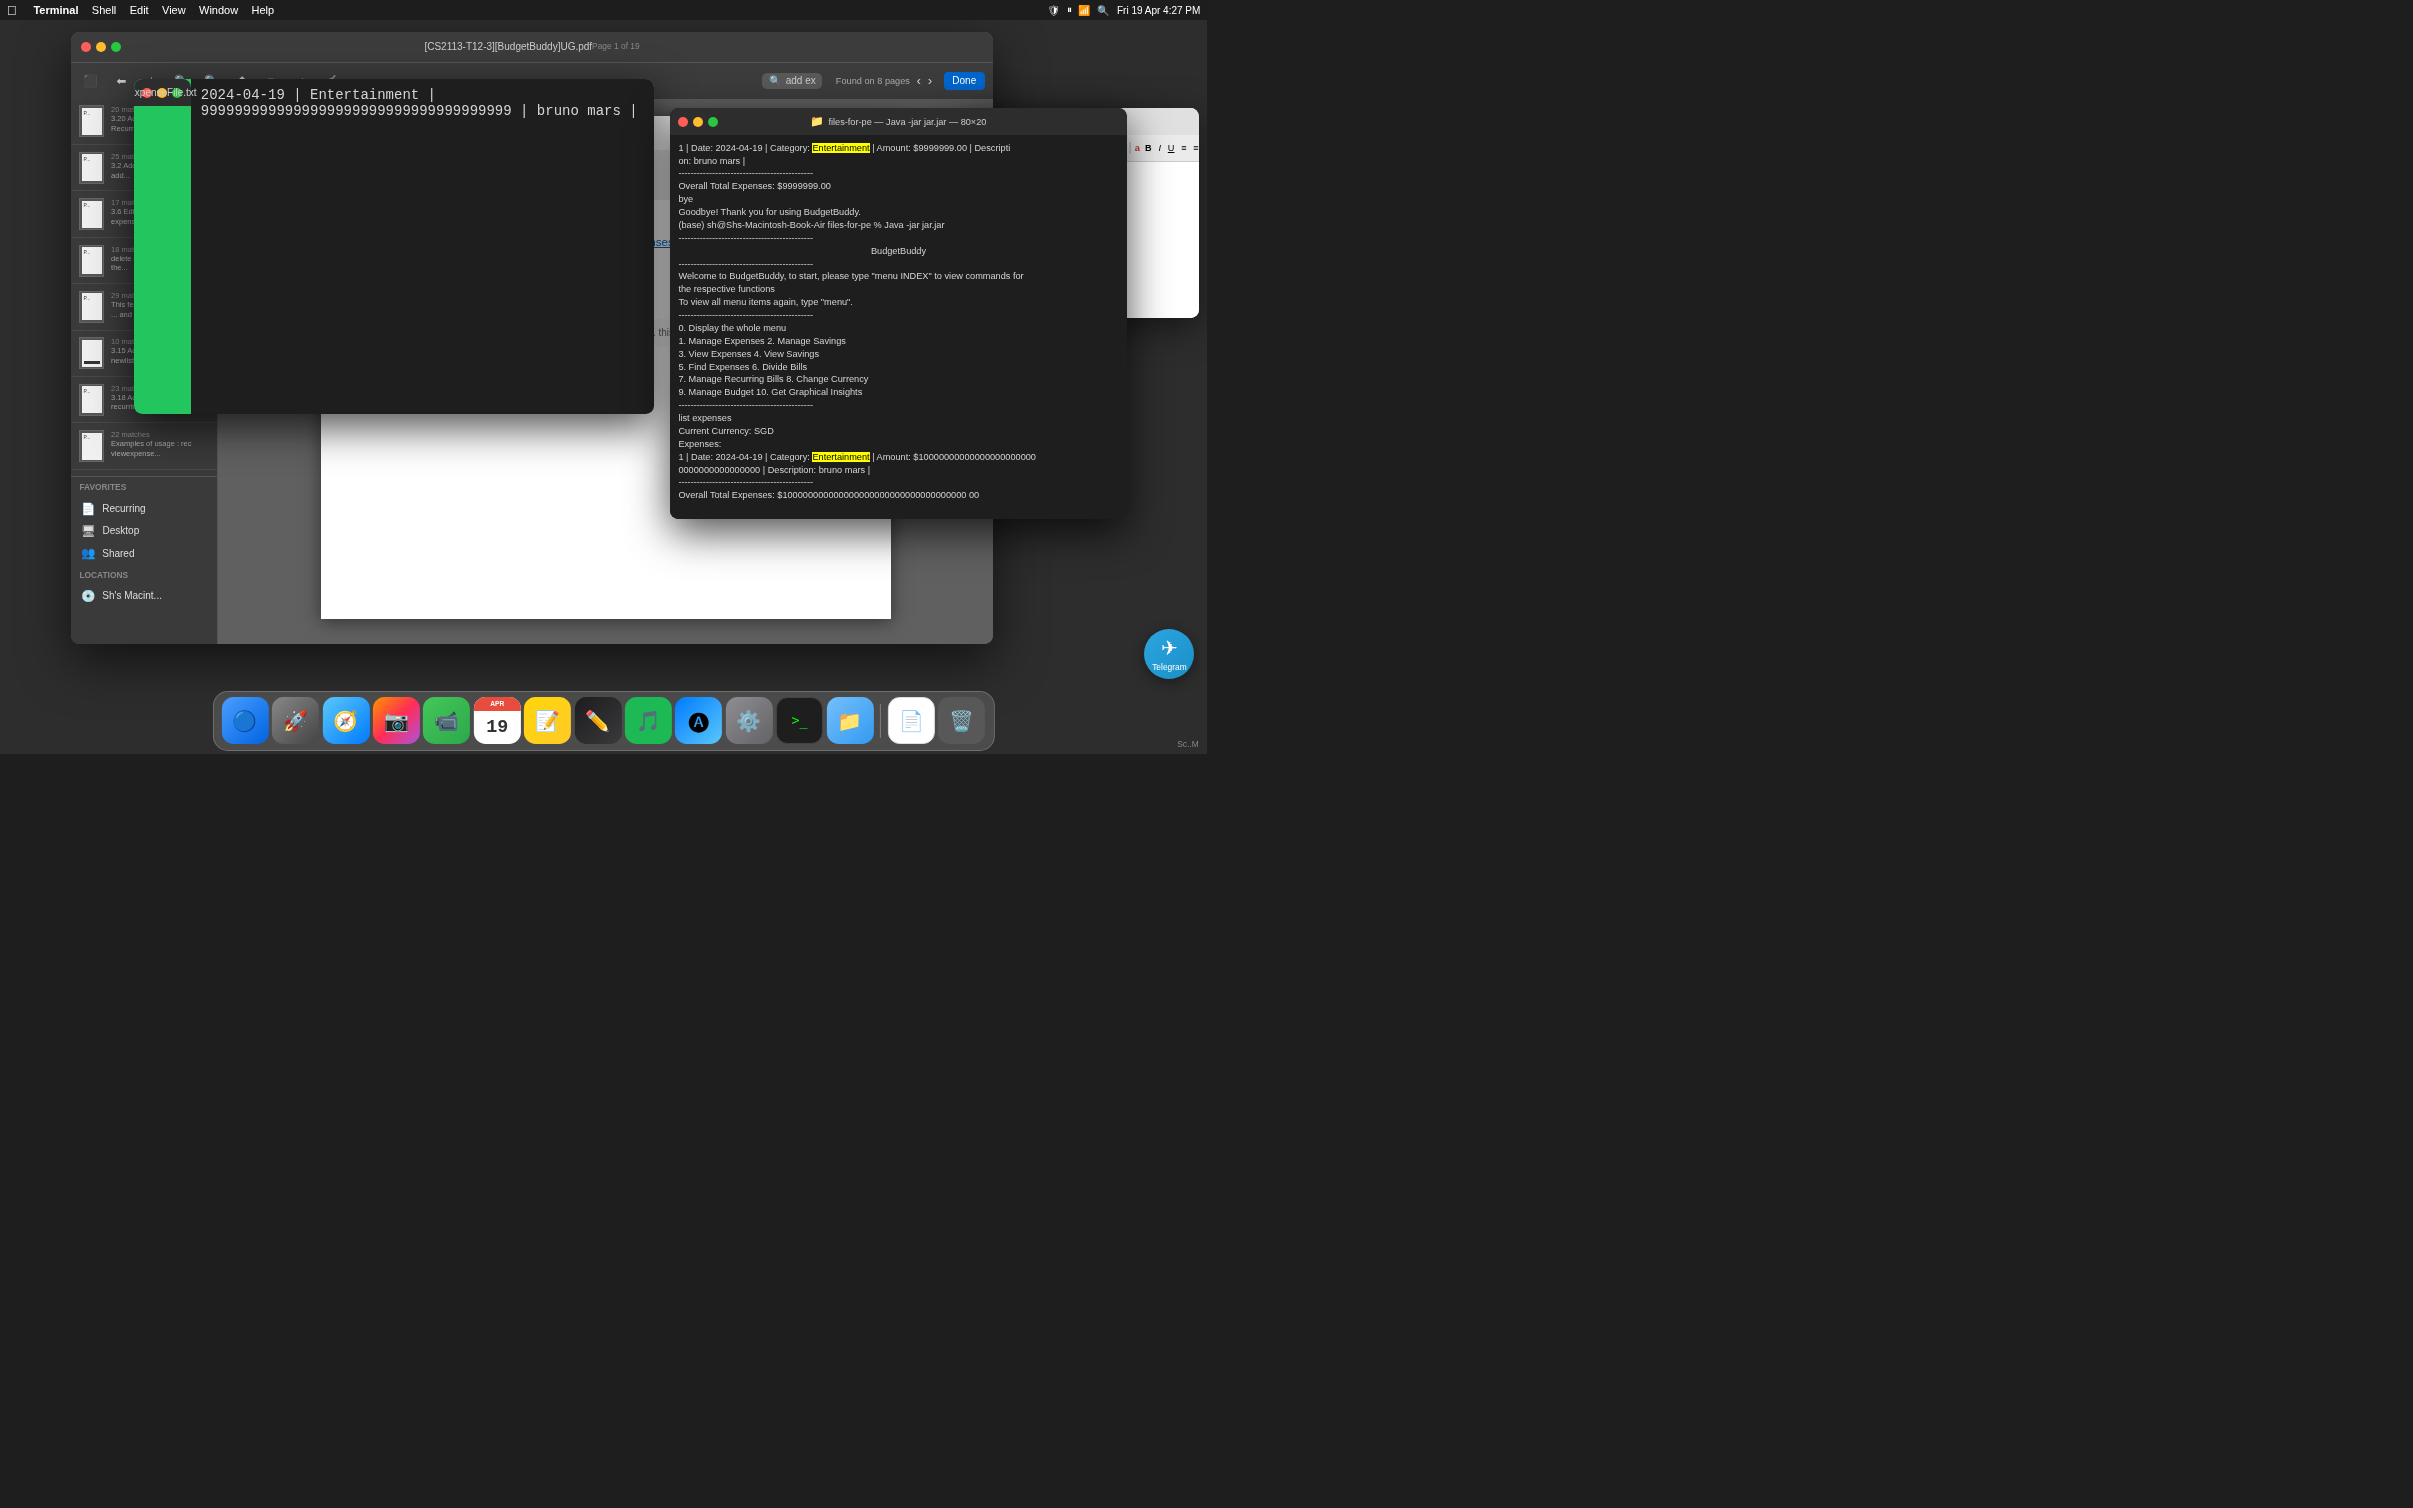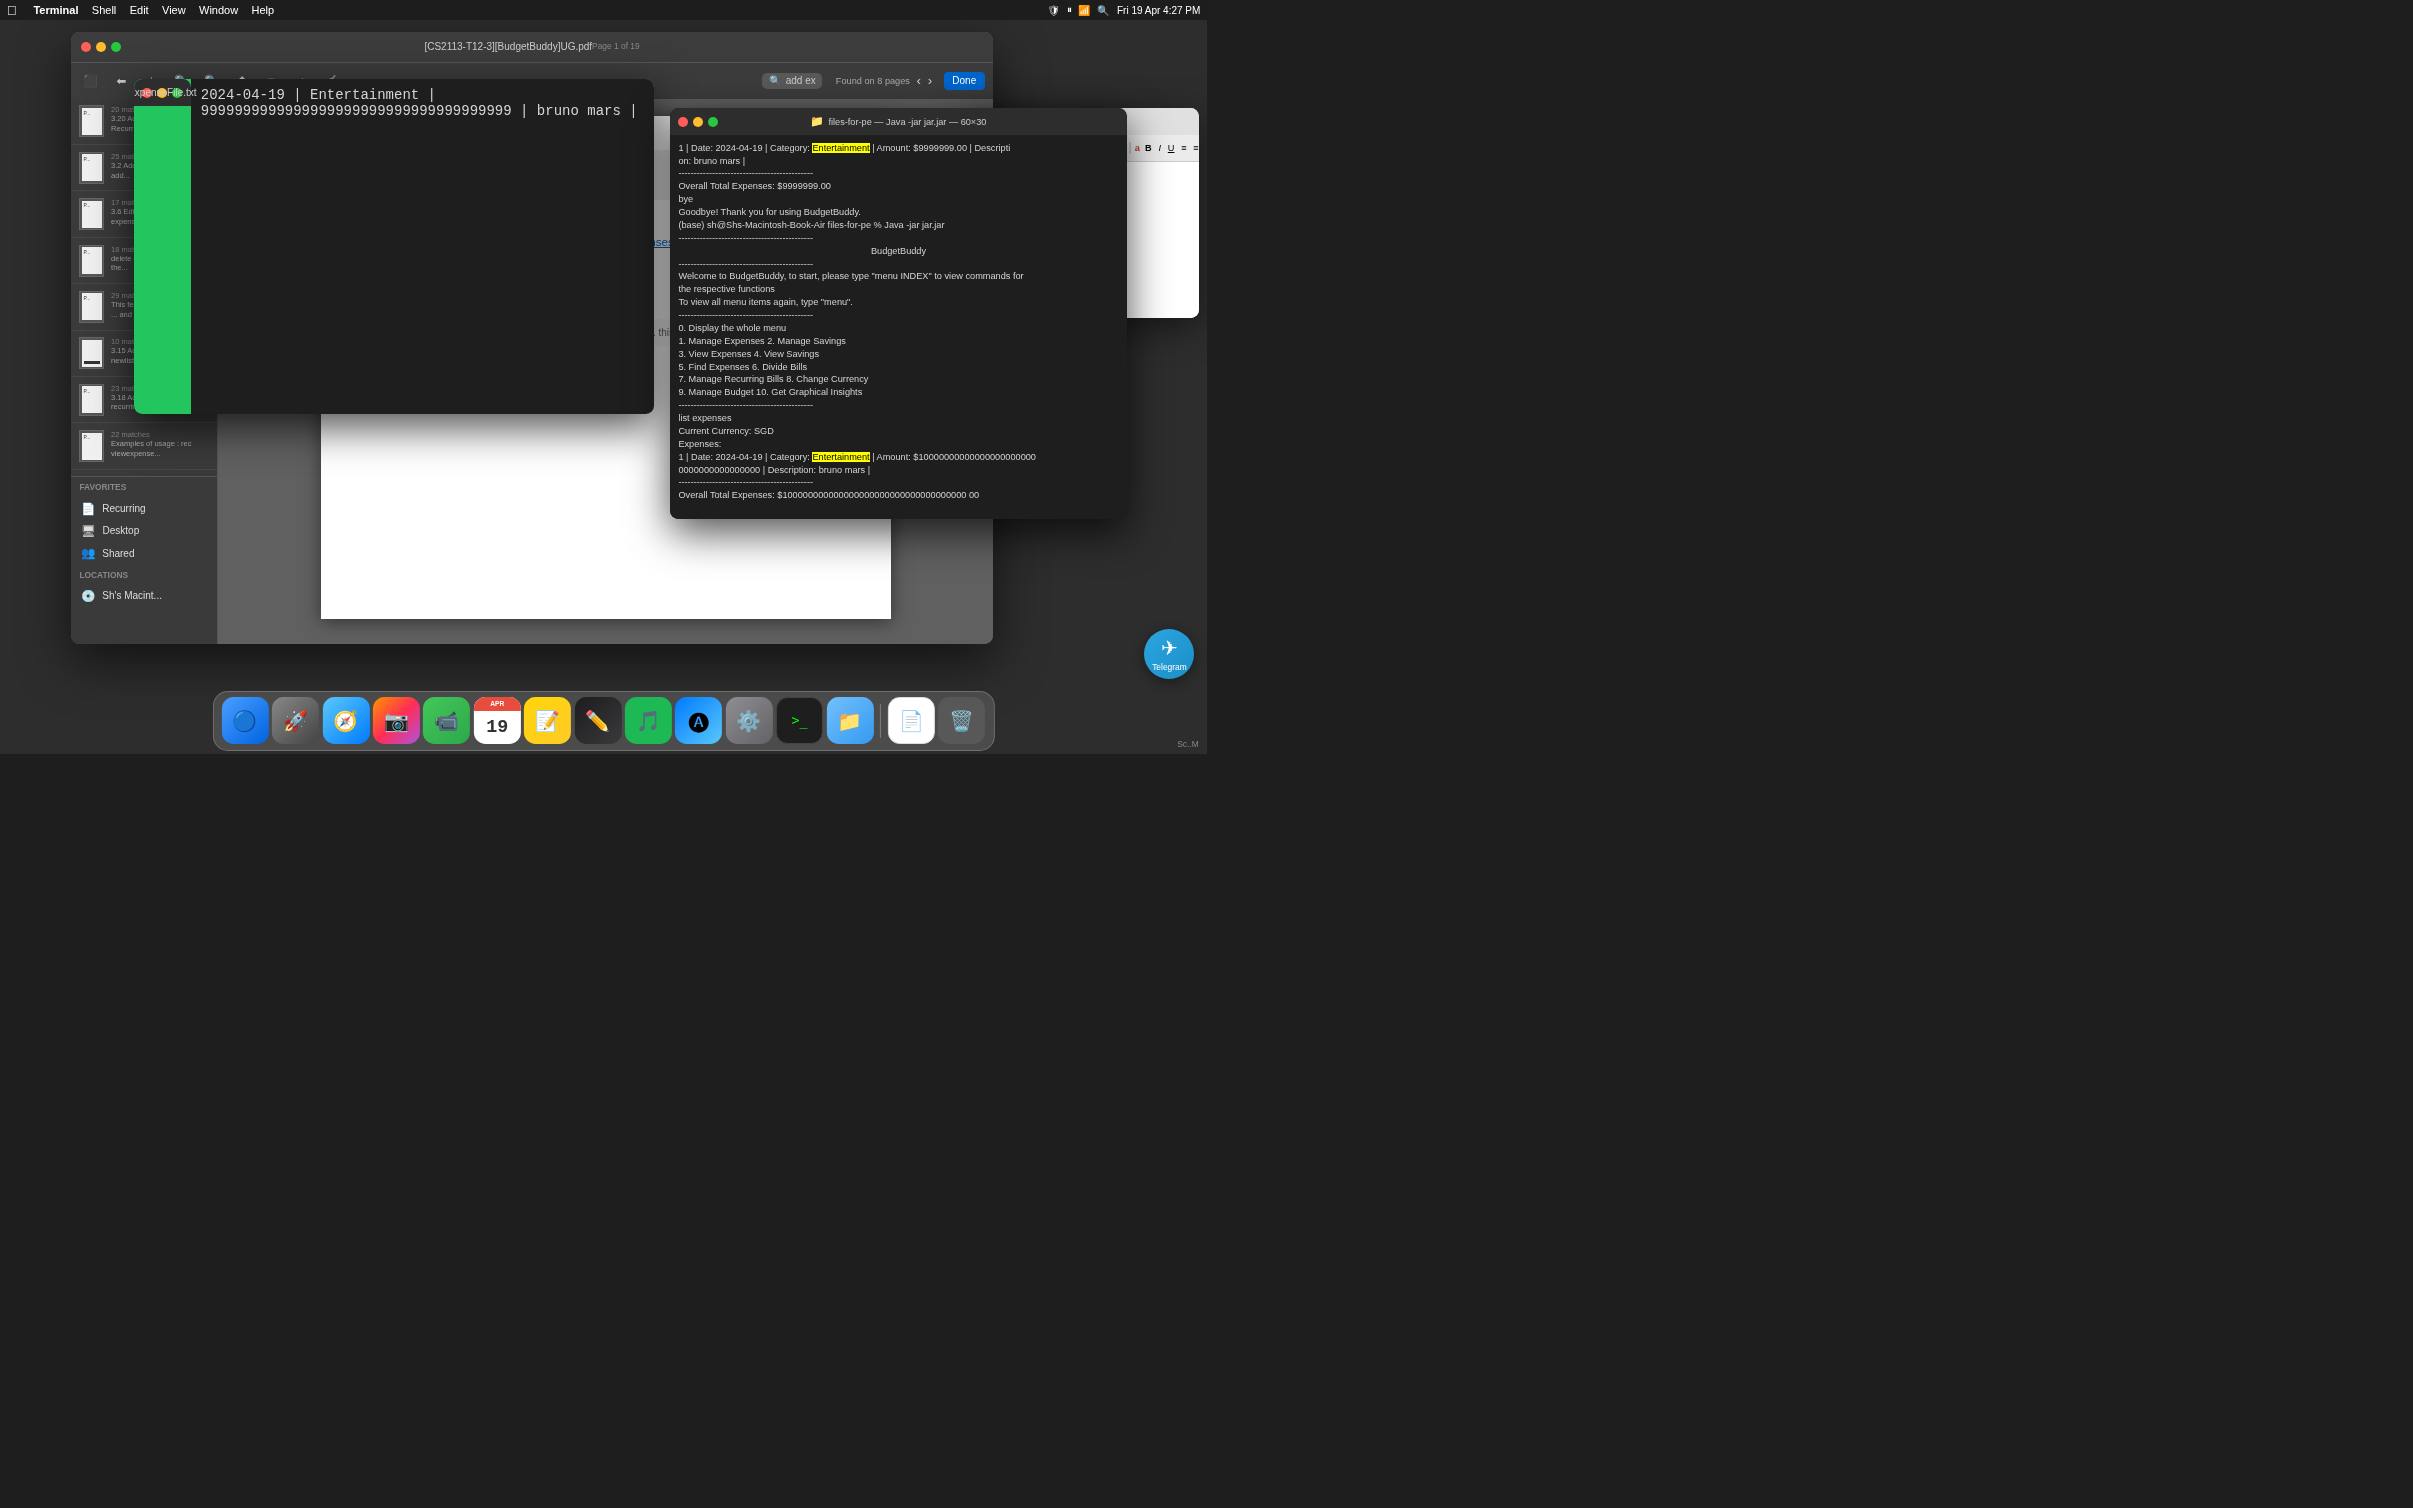--- a/index.html
+++ b/index.html
@@ -623,21 +623,21 @@
     </div>
   </div>
 
   <div class="terminal-window">
     <div class="terminal-titlebar">
       <div class="traffic-light tl-close" style="background:#ff5f57;"></div>
       <div class="traffic-light tl-min" style="background:#febc2e;"></div>
       <div class="traffic-light tl-max" style="background:#28c840;"></div>
       <div class="terminal-title-text">
         <span style="font-size:11px;">📁</span>
-        <span>files-for-pe — Java -jar jar.jar — 60×30</span>
+        <span>files-for-pe — Java -jar jar.jar — 80×20</span>
       </div>
     </div>
     <div class="terminal-content">
       <div>1 | Date: 2024-04-19 | Category: <span class="highlight-yellow">Entertainment</span> | Amount: $9999999.00 | Descripti</div>
       <div>on: bruno mars |</div>
       <div>--------------------------------------------</div>
       <div>Overall Total Expenses: $9999999.00</div>
       <div>bye</div>
       <div>Goodbye! Thank you for using BudgetBuddy.</div>
       <div>(base) sh@Shs-Macintosh-Book-Air files-for-pe % Java -jar jar.jar</div>

